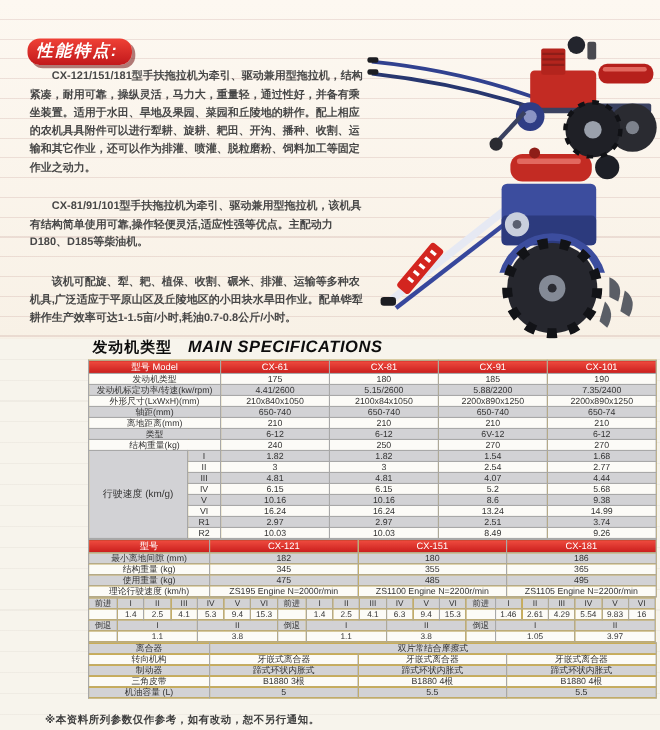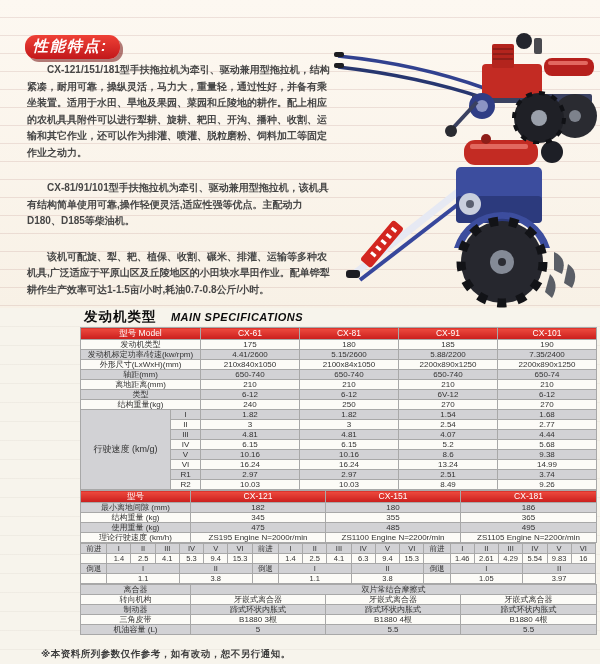--- a/index.html
+++ b/index.html
@@ -19,21 +19,21 @@
     font-weight:bold; font-style:italic; font-size:15px; letter-spacing:2px;
     padding:2px 12px 3px 8px; box-shadow:3px 3px 0 rgba(115,18,16,.55);border-radius:11px; }
   .intro { position:absolute; left:27px; top:62px; width:303px; z-index:4;
     font-size:10px; line-height:16.5px; color:#474747; font-weight:bold; }
   .intro p { text-indent:2em; }
   .intro p + p { margin-top:19px; }
   .photo-top    { position:absolute; right:0;   top:26px;  width:268px; height:118px; z-index:3; }
   .photo-bottom { position:absolute; right:2px; top:112px; width:262px; height:196px; z-index:2; }
   .spec-title { position:absolute; left:84px; top:307px; z-index:5; color:#0d0d0d; white-space:nowrap; }
   .spec-title .zh { font-size:13.5px; font-weight:bold; letter-spacing:1px; }
-  .spec-title .en { font-size:11px; font-weight:bold; font-style:italic; letter-spacing:.5px; margin-left:10px; }
+  .spec-title .en { font-size:15px; font-weight:bold; font-style:italic; letter-spacing:.5px; margin-left:10px; }
   .tblwrap { position:absolute; left:80px; top:327px; width:516px; z-index:5; }
   table { border-collapse:collapse; table-layout:fixed; width:516px; background:#eab308; }
   td,th { border:1px solid #a8a8a8; font-size:8px; line-height:9px; height:9px;
           padding:0; text-align:center; color:#333; overflow:hidden; white-space:nowrap; font-weight:normal; }
   tr.hdr th { background:linear-gradient(180deg,#ee4a3e,#c91d1c); color:#fff; height:12px; font-size:8.5px; }
   tr.w td { background:#fcfbf7; }
   tr.g td { background:#d2d2d5; }
   td.vlbl { background:#d2d2d5 !important; font-size:9px; }
   #t2b td { font-size:7.5px; }
   .footnote { position:absolute; left:24px; top:648px; z-index:5;

